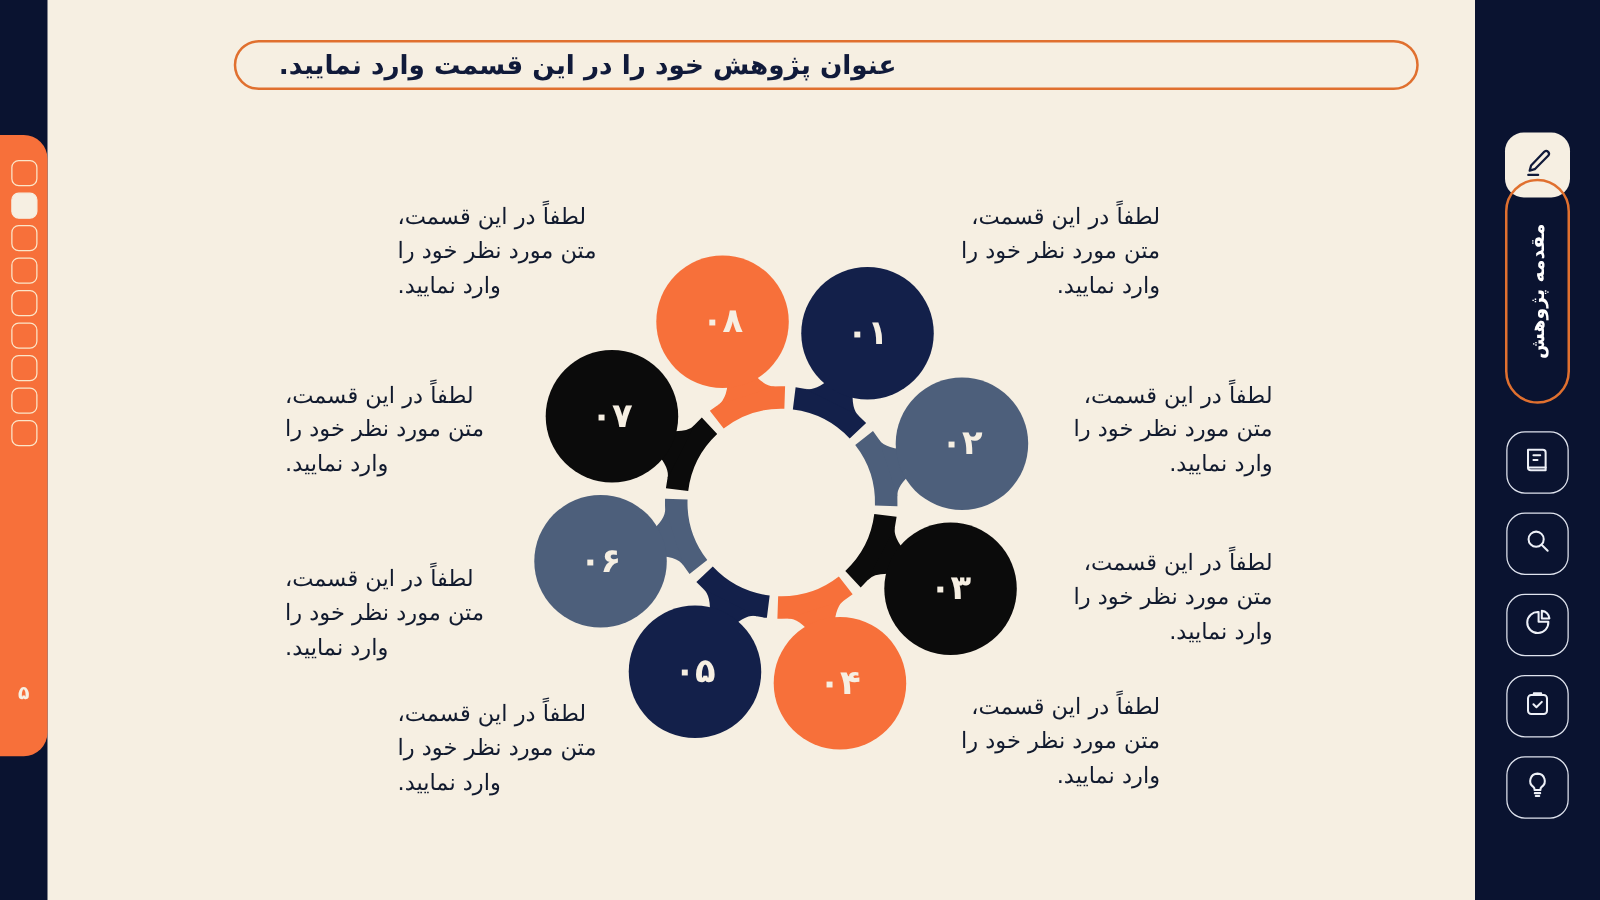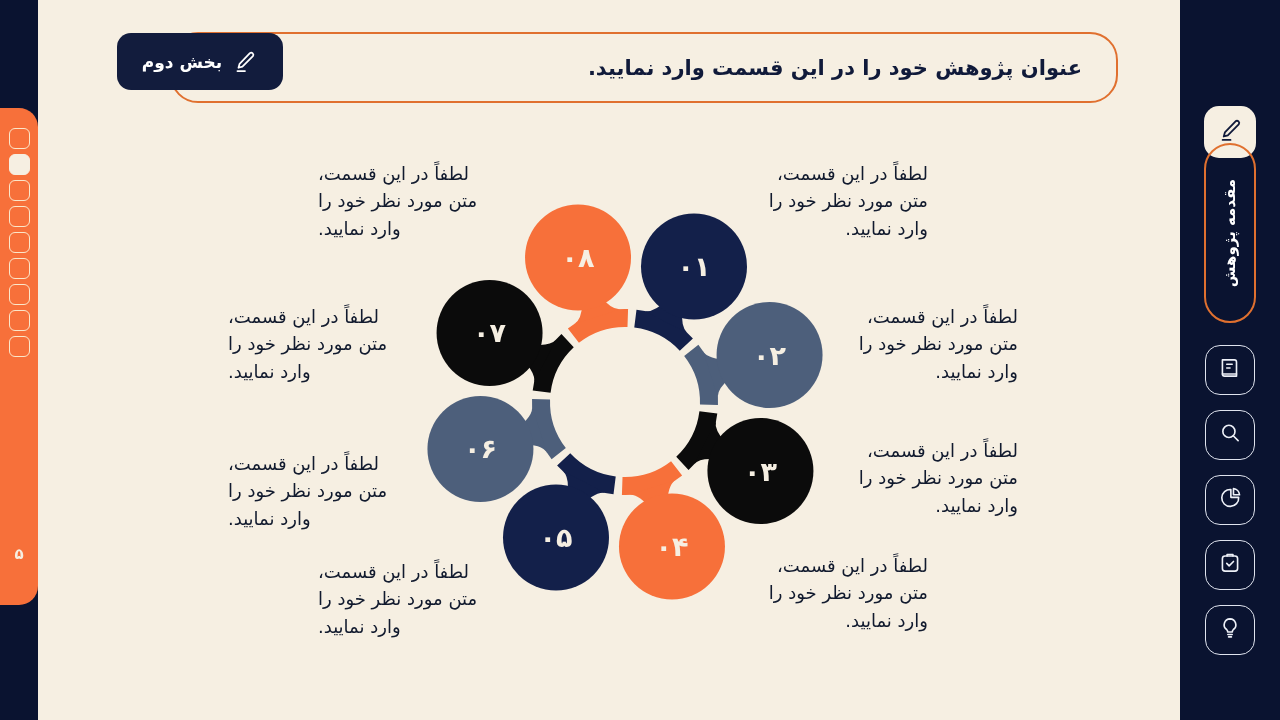--- a/index.html
+++ b/index.html
@@ -32,24 +32,24 @@
     border:1.6px solid #fbe6c9;box-sizing:border-box;background:transparent;
   }
   .rail-dot.active{background:#f6efe2;border-color:#f6efe2;}
   .rail-page-num{
     position:absolute;left:0;top:545px;width:38px;text-align:center;
     color:#f6efe2;font-size:15px;font-weight:700;
   }
 
   
   .title-bar{
-    position:absolute;right:162px;top:32px;width:948px;height:71px;
+    position:absolute;right:145px;top:32px;width:948px;height:40px;
     border:2px solid #e0702f;border-radius:28px;
     box-sizing:border-box;
-    display:flex;align-items:center;justify-content:flex-start;
+    display:flex;align-items:center;justify-content:flex-end;
     background:transparent;
   }
   .title-text{
     color:#101a3a;font-size:21px;font-weight:700;letter-spacing:.2px;
     padding:0 34px;white-space:nowrap;
   }
   .section-badge{
     position:absolute;left:117px;top:33px;width:166px;height:57px;
     background:#121c3d;border-radius:14px;
     display:flex;align-items:center;justify-content:center;gap:10px;
@@ -117,29 +117,20 @@
       <div class="rail-dot"></div>
       <div class="rail-dot"></div>
       <div class="rail-dot"></div>
     </div>
   <div class="rail-page-num">۵</div>
 
   <div class="title-bar">
     <div class="title-text">عنوان پژوهش خود را در این قسمت وارد نمایید.</div>
   </div>
 
-  <div class="section-badge">
-    <span class="badge-label">بخش دوم</span>
-    <span>
-      <svg class="pen-ico" viewBox="0 0 24 24" fill="none" stroke="#ffffff" stroke-width="1.6" stroke-linecap="round" stroke-linejoin="round">
-        <path d="M16.5 3.8a2 2 0 0 1 2.8 2.8L9.6 16.3l-3.6 1 1-3.6 9.5-9.9z"></path>
-        <path d="M5 20.4h7"></path>
-      </svg>
-    </span>
-  </div>
 
   <div class="diagram">
     <svg id="cycleSvg" width="460" height="500" viewBox="0 0 460 500" xmlns="http://www.w3.org/2000/svg">
         <g>
           <path d="M 226.4949373368658 159.71312977664957 A 93 93 0 0 1 282.90509172572996 188.45553904768568
        L 269.7621707465564 200.75446697394005 A 75 75 0 0 0 224.27011075553693 177.57510465858834 Z" fill="#13204a"></path>
           <path d="M 234.33578724605164 161.03227313175609 Q 251.06408666608607 164.93359285613633 284.0065559604111 116.5670083233681 Q 264.240264738831 171.64719091127034 277.22914639137383 182.88753123060235 Z" fill="#13204a"></path>
           <circle cx="284.0065559604111" cy="116.5670083233681" r="53" fill="#13204a"></circle>
           <text x="284.0065559604111" y="116.5670083233681" text-anchor="middle" dominant-baseline="central" fill="#f6efe2" font-size="27" font-weight="700" font-family="&quot;DejaVu Sans&quot;,&quot;Liberation Sans&quot;,sans-serif" direction="rtl">۰۱</text>
         </g>

